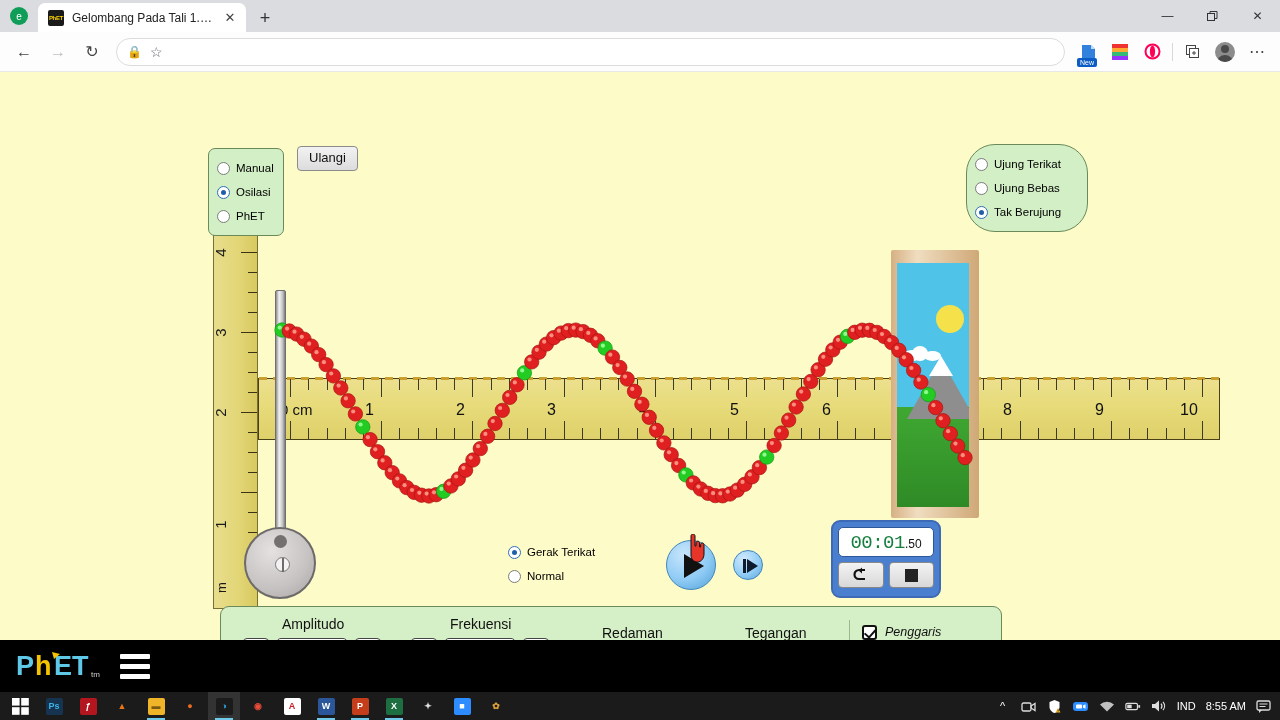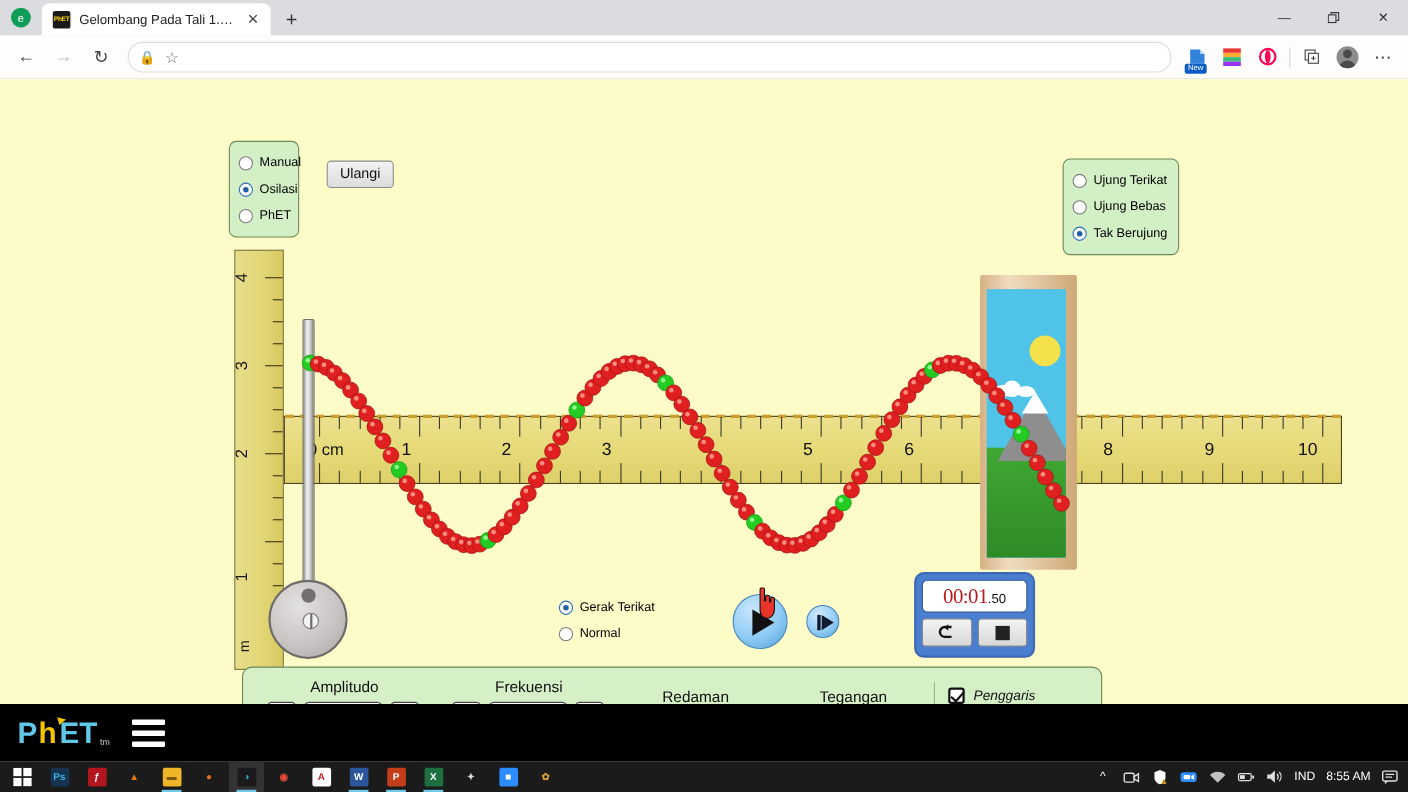--- a/index.html
+++ b/index.html
@@ -112,22 +112,22 @@
     width: 13px; height: 13px; border-radius: 50%; background: #fff;
     border: 1px solid #7c7c7c; flex: 0 0 13px; position: relative;
   }
   .radio.on { border-color: #2f6fb5; background: #fff; }
   .radio.on::after {
     content:''; position:absolute; left:3px; top:3px; width:5px; height:5px;
     border-radius:50%; background:#1f5fa8;
   }
   .radio-label { font-size: 11.5px; color: #000; white-space: nowrap; }
 
-  #mode-panel { left: 208px; top: 56px; width: 64px; }
-  #endtype-panel { left: 966px; top: 72px; width: 106px; }
+  #mode-panel { left: 208px; top: 76px; width: 76px; }
+  #endtype-panel { left: 966px; top: 72px; width: 122px; border-radius: 29px; }
 
   .restart-btn {
     position: absolute; left: 297px; top: 74px;
     background: linear-gradient(#f2f2f2,#dcdcdc);
     border: 1px solid #8b8b8b; border-radius: 4px;
     font-size: 13px; padding: 3px 11px 5px; color: #111; cursor: pointer;
     font-family: "Liberation Sans", sans-serif;
   }
 
   
@@ -247,21 +247,21 @@
   .timer {
     position: absolute; left: 831px; top: 448px; width: 110px; height: 78px;
     background: #4a7fd0; border: 2px solid #3e6ab5; border-radius: 9px;
     padding: 5px; display: flex; flex-direction: column; gap: 5px;
   }
   .timer-display {
     background: #fff; border: 1px solid #2f5699; border-radius: 5px;
     height: 30px; display: flex; align-items: baseline; justify-content: center;
     gap: 0px; padding-top: 4px;
   }
-  .timer-main { font-size: 19px; color: #b91c1c; font-family: Liberation Serif, serif; letter-spacing: -0.5px;}
+  .timer-main { font-size: 19px; color: #15803d; font-family: Liberation Mono, monospace; letter-spacing: -0.5px;}
   .timer-frac { font-size: 12px; color: #111; }
   .timer-buttons { display: flex; gap: 5px; justify-content: center; }
   .timer-btn {
     width: 46px; height: 26px; border-radius: 4px;
     background: linear-gradient(#f3f3f3,#d8d8d8); border: 1px solid #888;
     display:flex; align-items:center; justify-content:center; cursor:pointer;
   }
   .timer-btn .sq { width: 13px; height: 13px; background: #222; }
 
   

